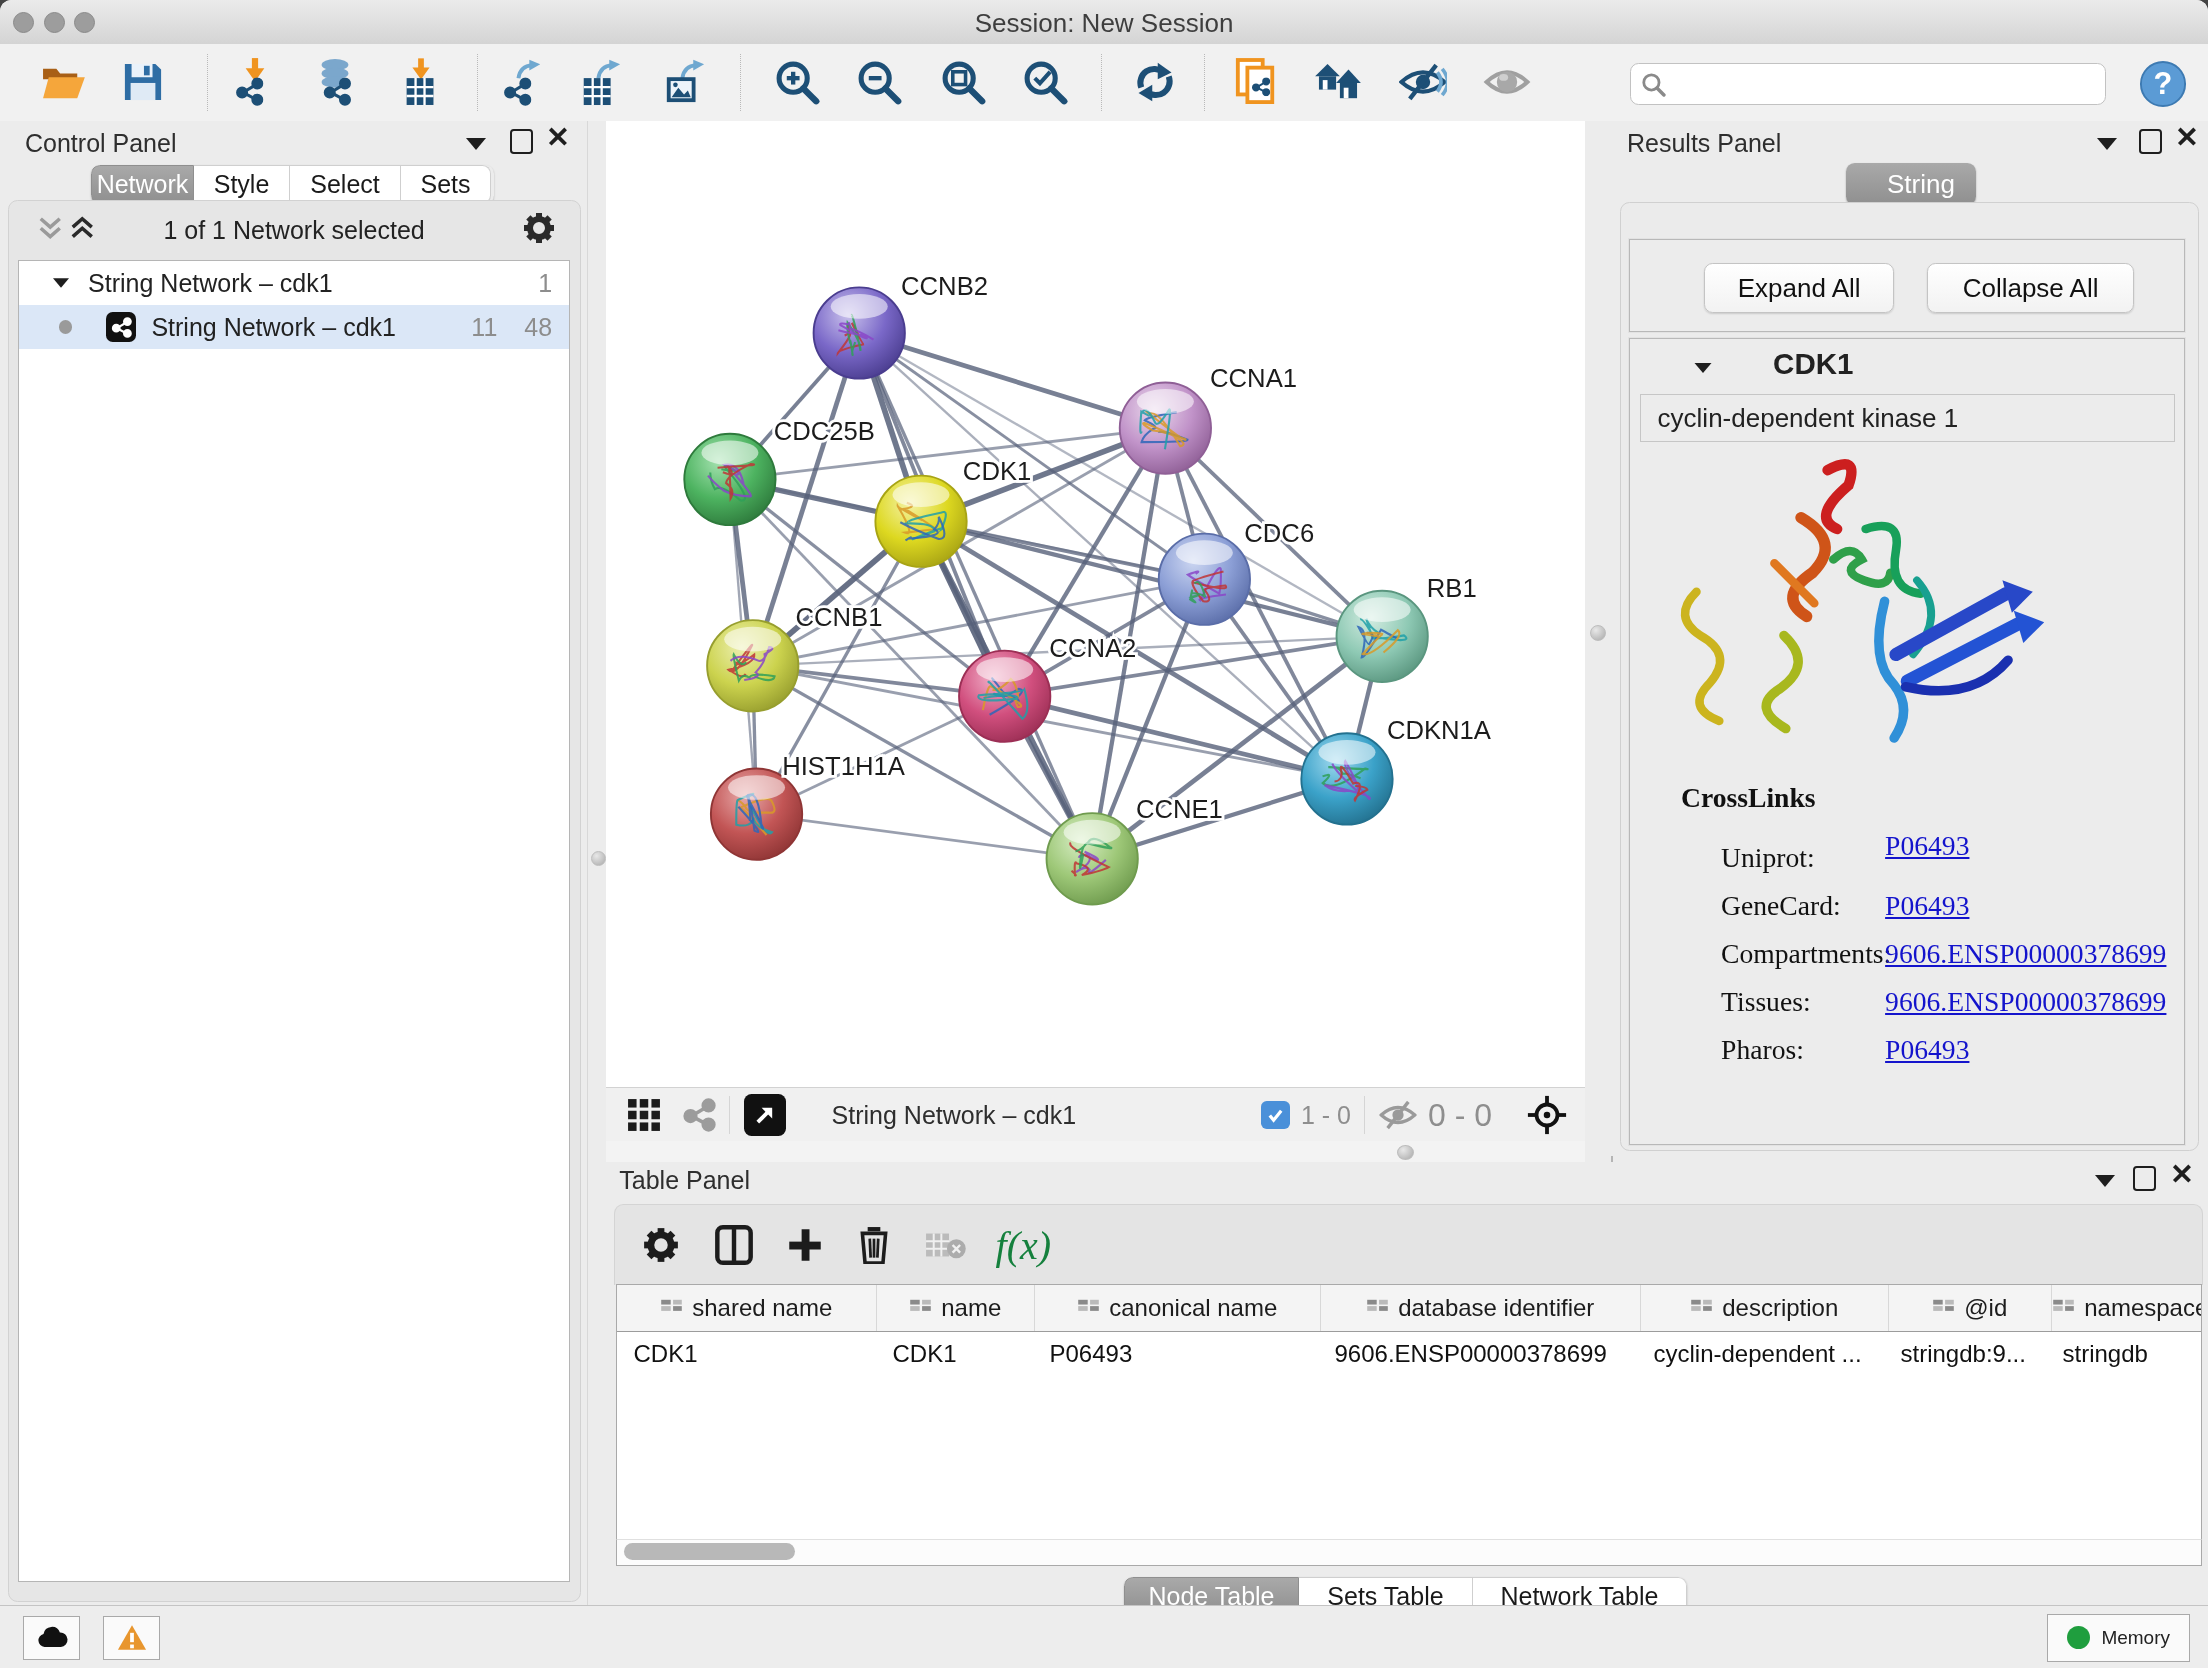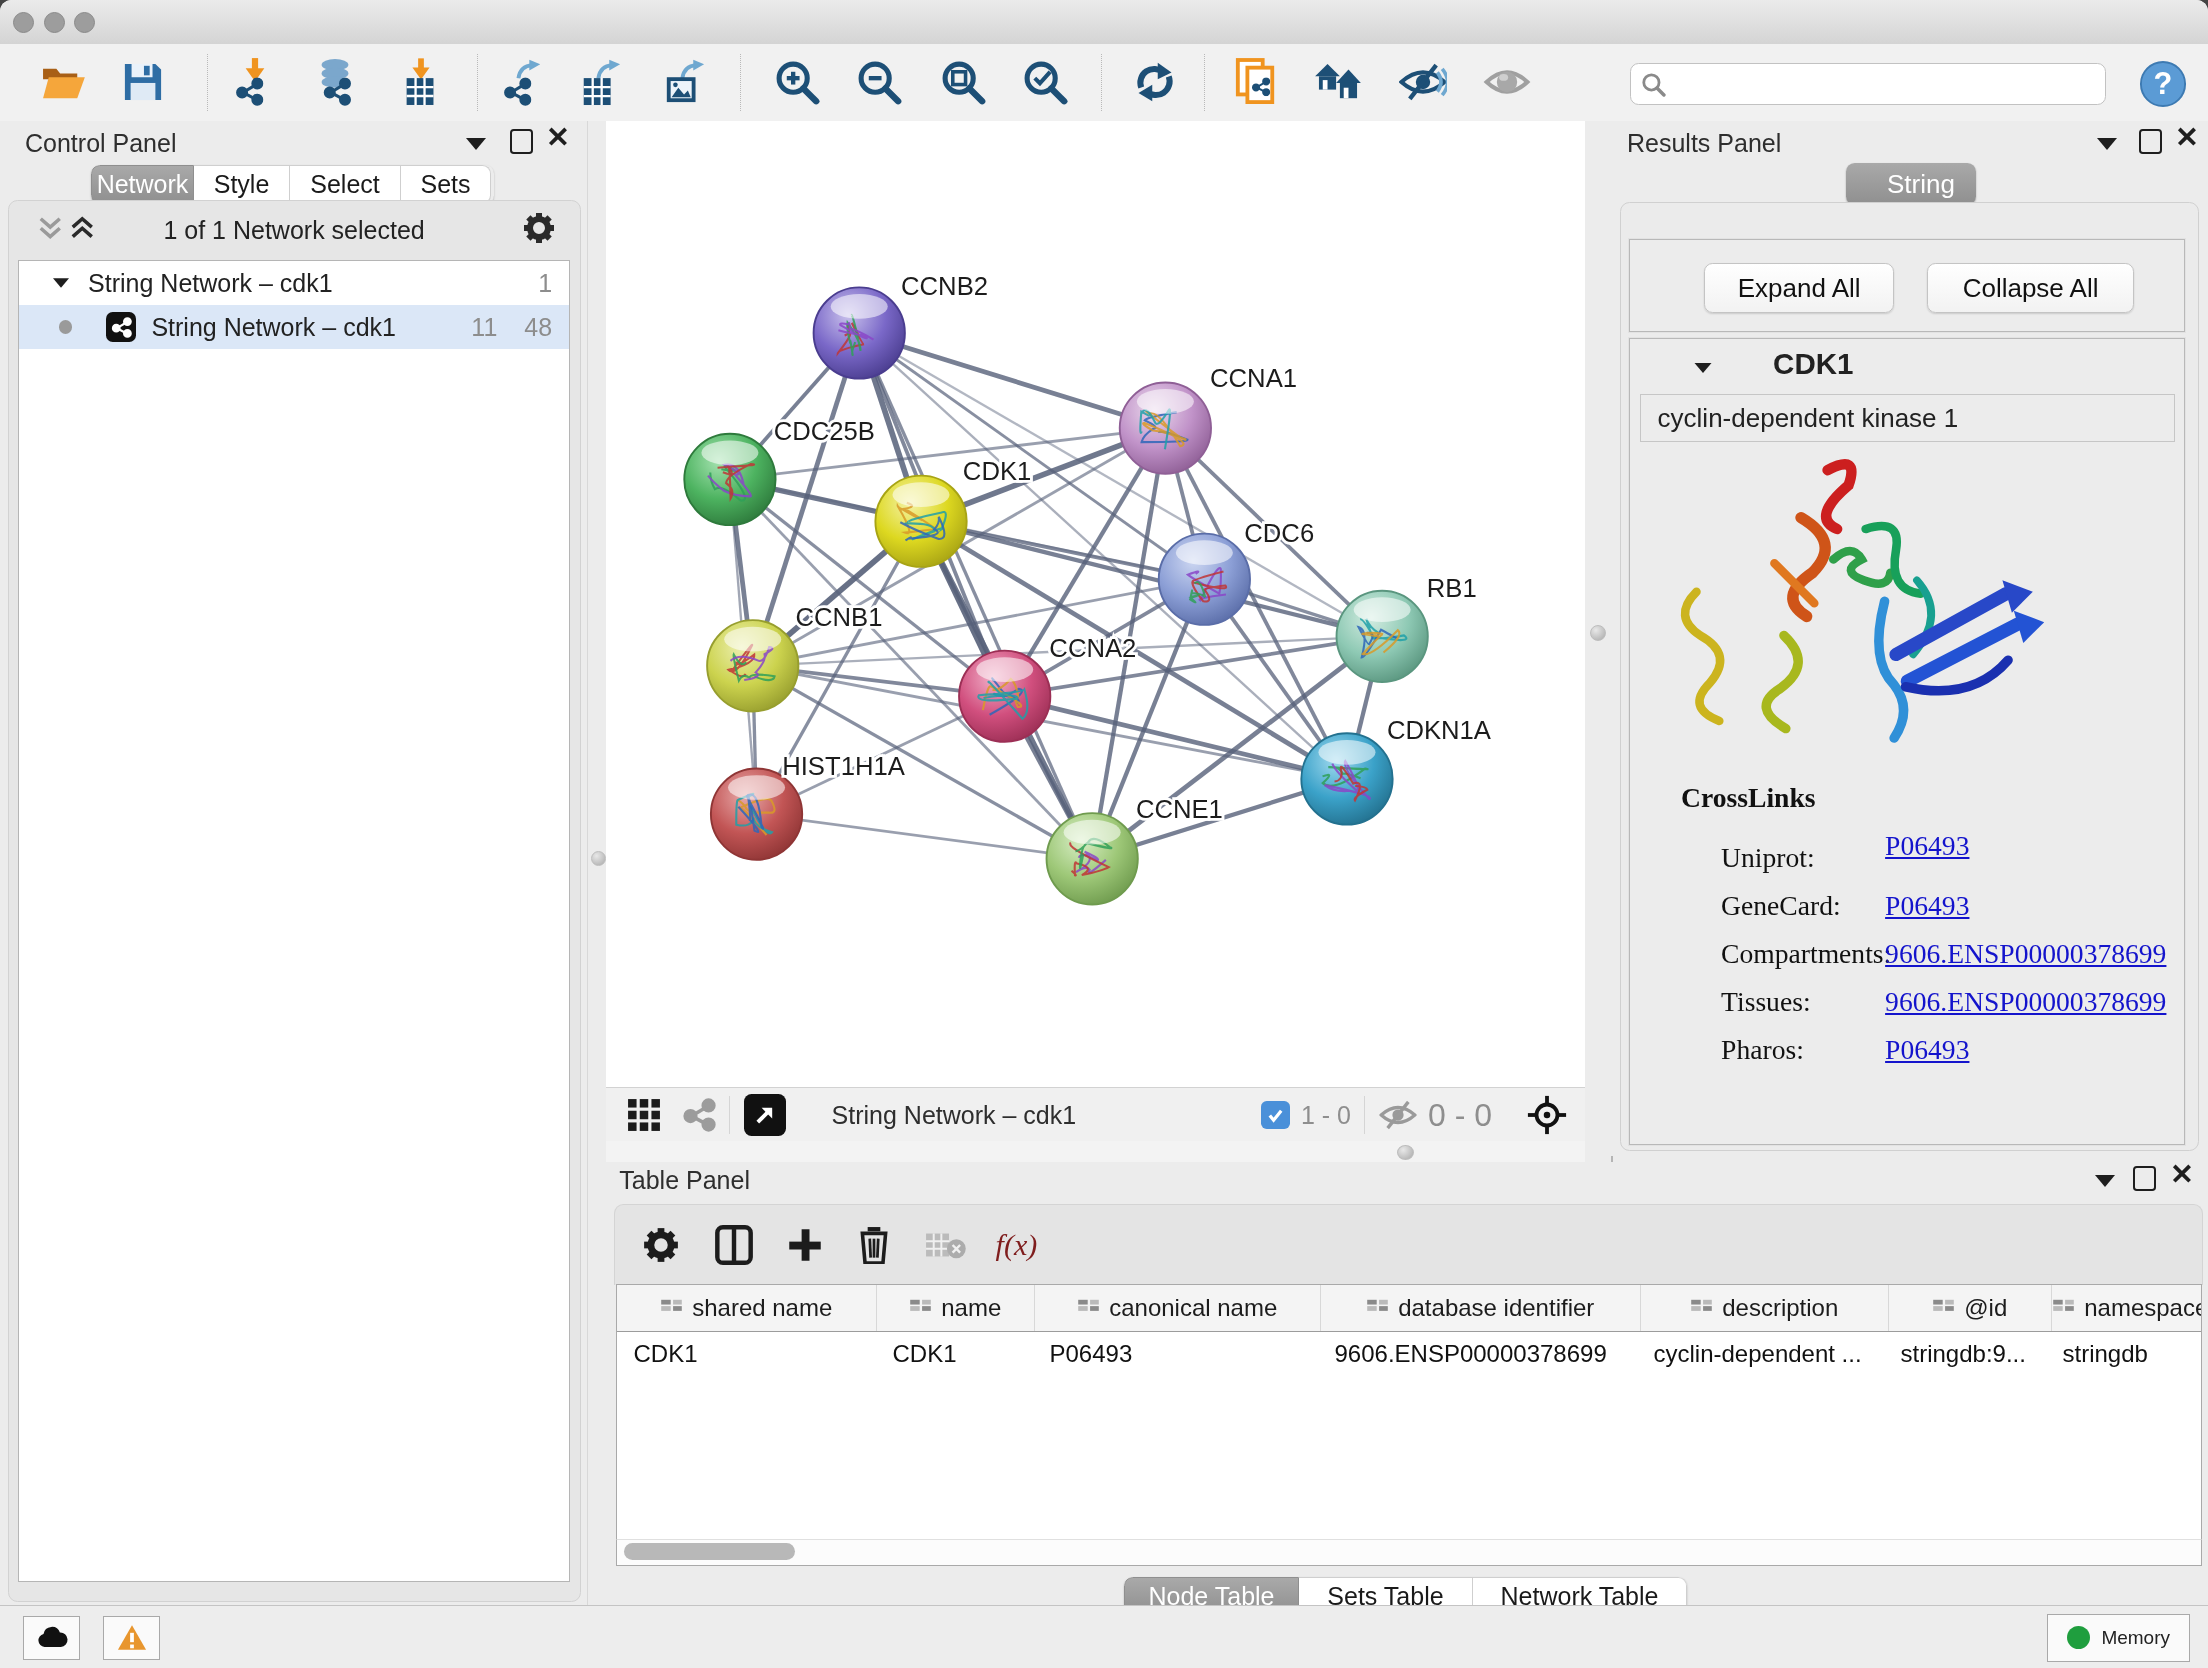--- a/index.html
+++ b/index.html
@@ -170,20 +170,21 @@
         <rect x="16" y="1" width="11" height="6" fill="currentColor" opacity=".55"></rect>
         <rect x="16" y="9" width="11" height="6" fill="currentColor"></rect>
       </symbol>
     </defs>
   </svg>
 
   <div class="titlebar">
     <span class="tl" style="left:13.3px"></span>
     <span class="tl" style="left:44px"></span>
     <span class="tl" style="left:74px"></span>
+    <div class="win-title">Session: New Session</div>
   </div>
 
   <div class="toolbar">
     <div class="tbtn" style="left:38px">
       <svg width="44" height="38" viewBox="0 0 46 40">
           <path d="M2 6 h14 l4 5 h18 v6 H2 Z" fill="#a85f16"></path>
           <path d="M2 37 L8 15 h38 L38 37 Z" fill="#f5a63b"></path>
         </svg>
     </div>
     <div class="tbtn" style="left:118px">
@@ -733,21 +734,21 @@
             <line x1="19" y1="12" x2="18.2" y2="30"></line>
           </g>
         </svg>
       <span style="width:34px"></span>
       <svg width="42" height="32" viewBox="0 0 44 34" opacity=".45">
           <use href="#sym-tablegrid" x="0" y="4" width="26" height="26" color="#8a8a8a"></use>
           <circle cx="33" cy="21" r="10" fill="#6a6a6a"></circle>
           <path d="M29 17 l8 8 M37 17 l-8 8" stroke="#fff" stroke-width="2.6"></path>
         </svg>
       <span style="width:28.5px"></span>
-      <span style="font-family:'Liberation Serif',serif;font-style:italic;font-size:30px;color:#7f1d1d">f(x)</span>
+      <span style="font-family:'Liberation Serif',serif;font-style:italic;font-size:40px;color:#15803d">f(x)</span>
     </div>
 
     <div class="tbl">
       <div class="thead" id="tbl-head">
           <div class="th" style="width: 259px;">
             <svg width="23" height="19" viewBox="0 0 28 24" color="#8a8a8a">
               <use href="#sym-colicon" width="28" height="24"></use>
             </svg>
             <span>shared name</span>
           </div>

